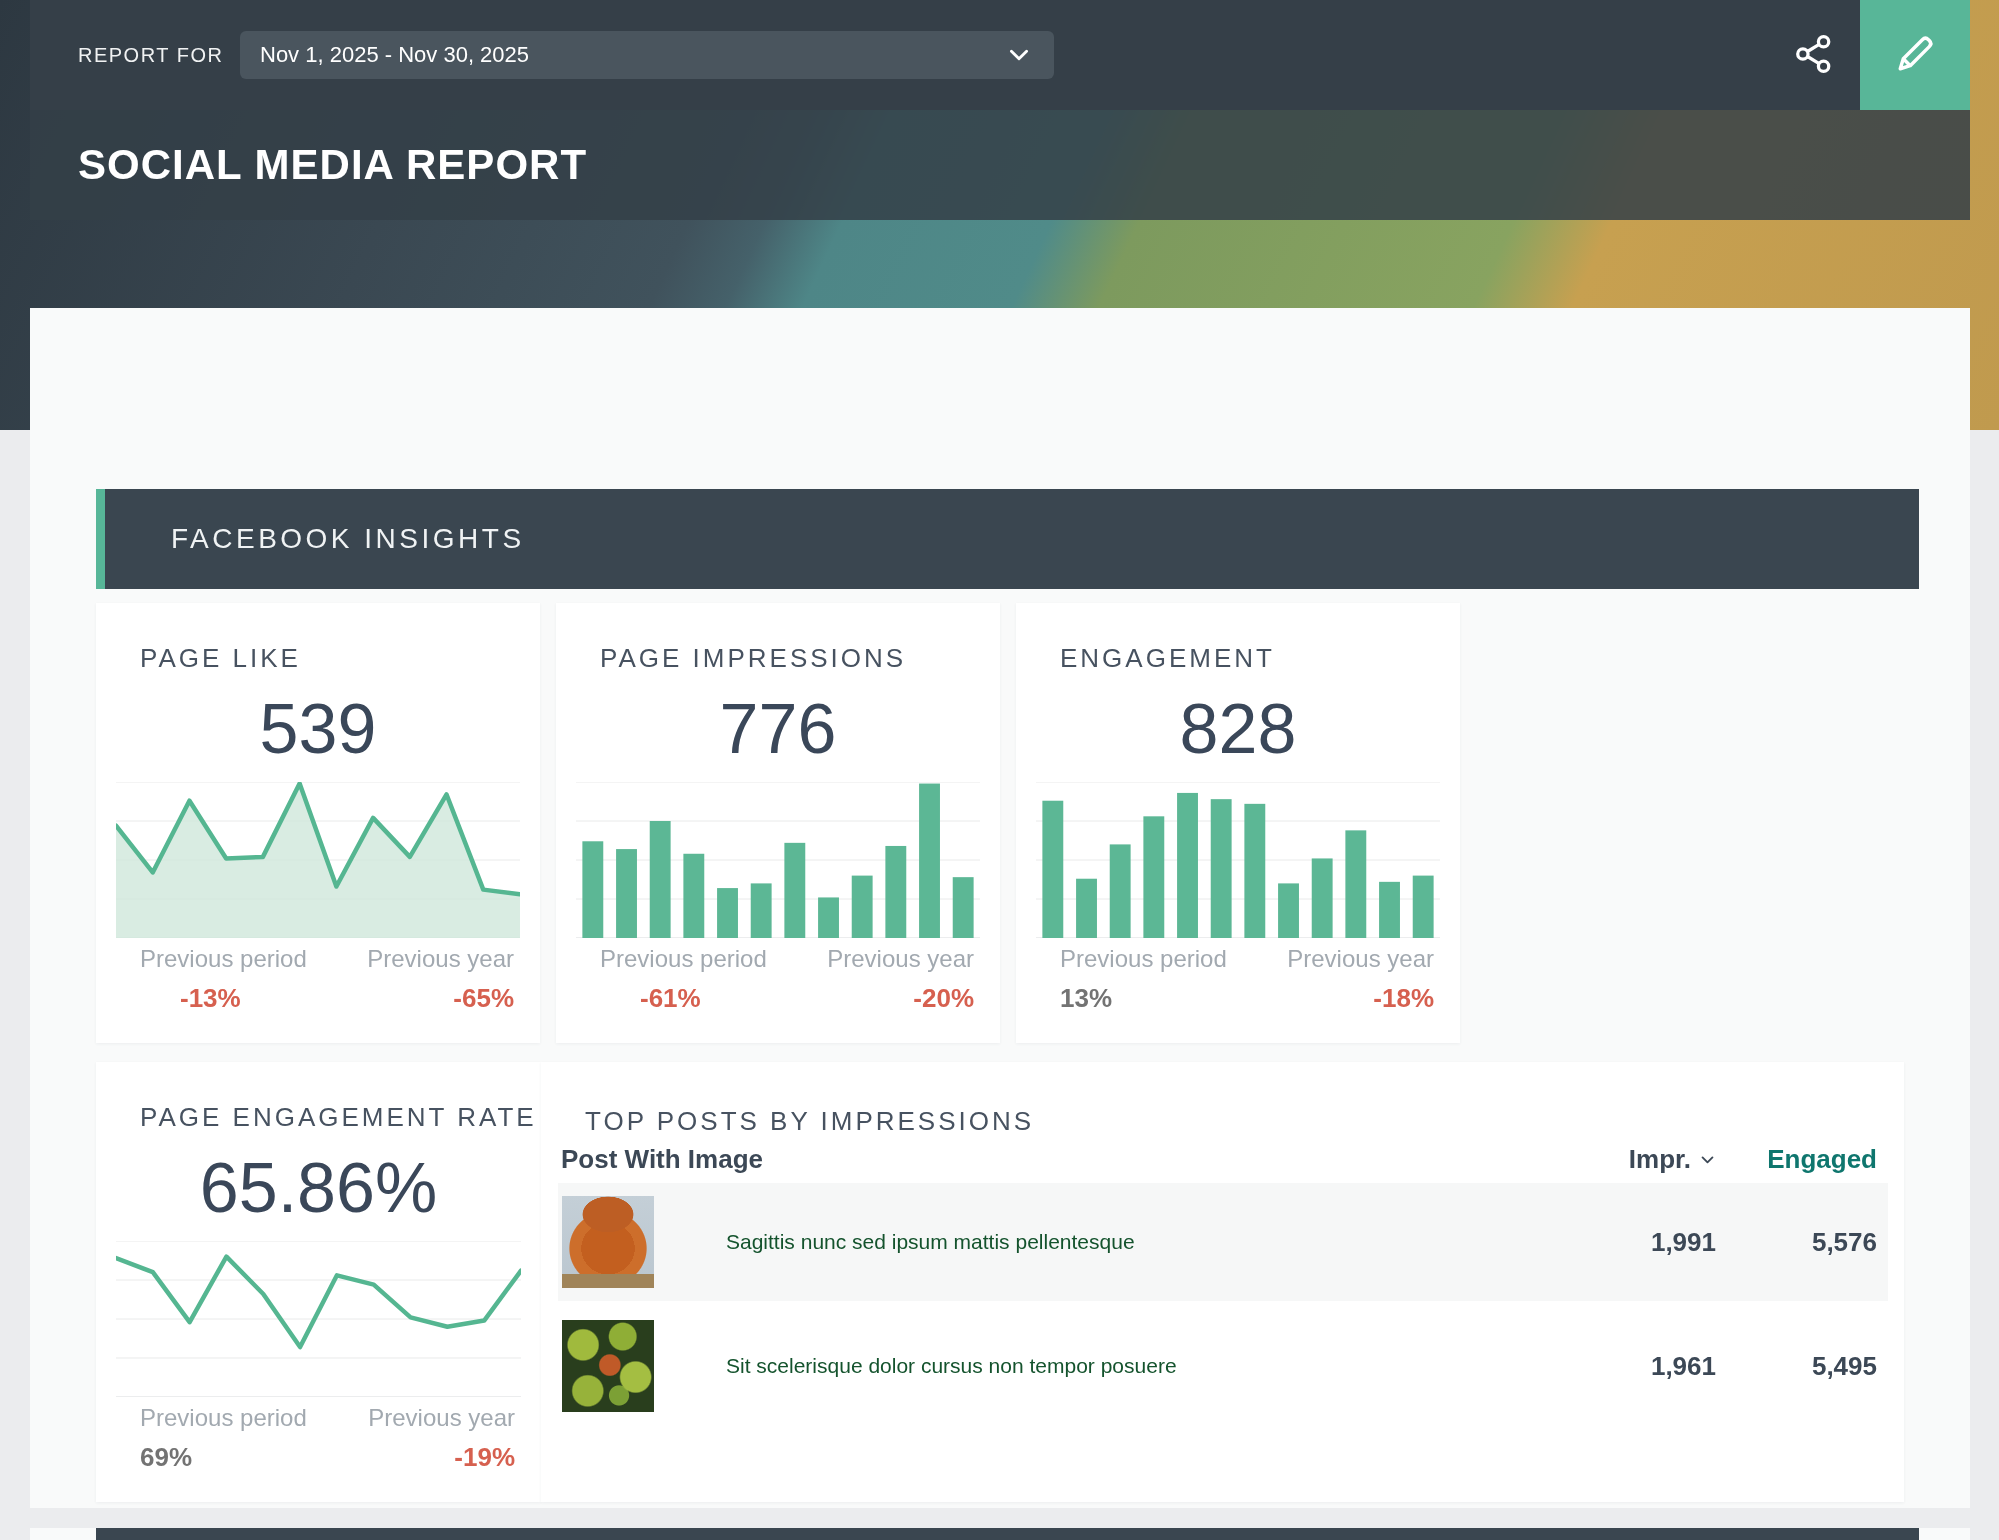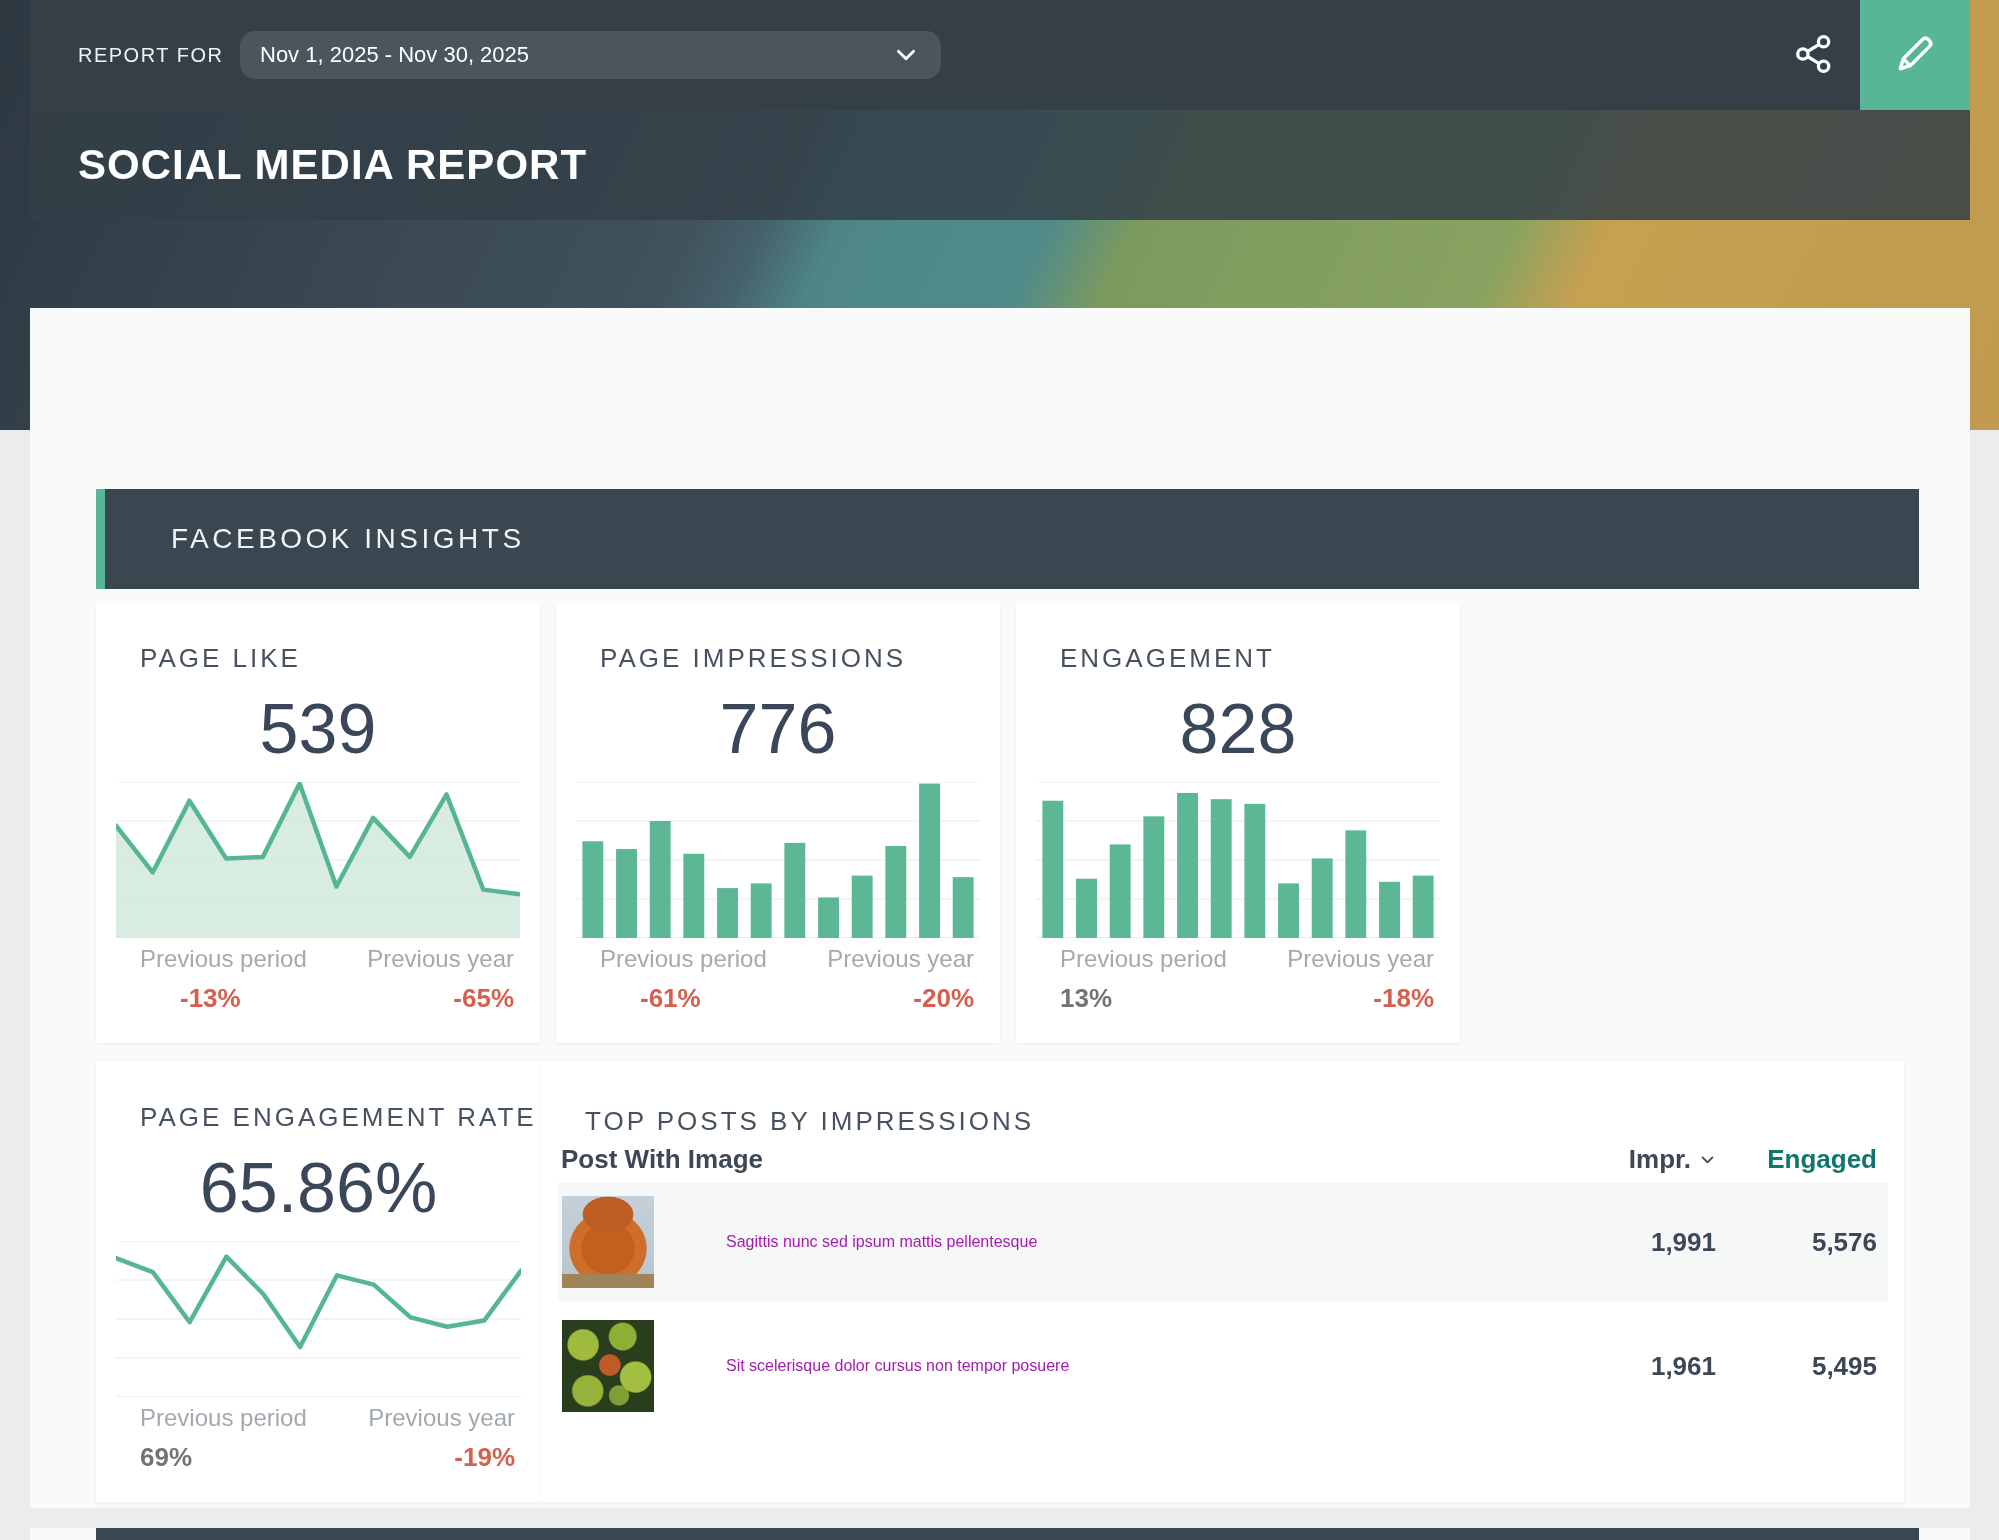--- a/index.html
+++ b/index.html
@@ -12,22 +12,22 @@
       #2d3841 0%, #3a4852 22%, #40525c 36%,
       #45616a 39.5%,
       #4e8687 43%, #508b89 52.5%,
       #7d9a5e 56.5%, #88a360 73.5%,
       #c7a050 78%, #c09a4e 100%); }
 
   
   .topbar { position:absolute; left:30px; top:0; width:1940px; height:110px; background:#353f48; }
   .report-for { position:absolute; left:48px; top:0; height:110px; display:flex; align-items:center;
     color:#f0f2f3; font-size:20px; letter-spacing:1.5px; }
-  .date-dd { position:absolute; left:210px; top:31px; width:701px; height:48px; background:#4a555e;
-    border-radius:15px; display:flex; align-items:center; cursor:pointer; }
+  .date-dd { position:absolute; left:210px; top:31px; width:814px; height:48px; background:#4a555e;
+    border-radius:6px; display:flex; align-items:center; cursor:pointer; }
   .date-dd .dd-text { color:#ffffff; font-size:22px; padding-left:20px; }
   .date-dd .dd-chevron { position:absolute; right:22px; top:11px; width:26px; height:26px; }
   .icon-btn { position:absolute; top:31px; width:48px; height:48px; background:transparent; border:none; cursor:pointer; }
   .share-btn { left:1760px; }
   .edit-btn { position:absolute; left:1830px; top:0; width:110px; height:110px; background:#58b698; border:none; cursor:pointer; }
 
   
   .title-band { position:absolute; left:30px; top:110px; width:1940px; height:110px; background:rgba(52,63,72,0.85); }
   .title-band h1 { position:absolute; left:48px; top:0; height:110px; display:flex; align-items:center;
     color:#ffffff; font-size:42px; font-weight:700; letter-spacing:1px; }
@@ -79,21 +79,21 @@
       linear-gradient(180deg, #c4cfd7 0%, #bac6cf 100%); }
   .thumb-leaves { background:
       radial-gradient(27% 27% at 23% 27%, #a0ba3d 0 60%, rgba(0,0,0,0) 66%),
       radial-gradient(24% 24% at 66% 18%, #8fae36 0 60%, rgba(0,0,0,0) 66%),
       radial-gradient(27% 27% at 80% 62%, #a4be42 0 60%, rgba(0,0,0,0) 66%),
       radial-gradient(27% 27% at 28% 77%, #97b23a 0 60%, rgba(0,0,0,0) 66%),
       radial-gradient(20% 20% at 52% 49%, #c05a28 0 55%, rgba(0,0,0,0) 62%),
       radial-gradient(18% 18% at 62% 82%, #7ca035 0 58%, rgba(0,0,0,0) 64%),
       #293e1d; }
   .post-text { position:absolute; left:168px; top:0; height:118px; display:flex; align-items:center;
-    font-size:16px; color:#a21caf; }
+    font-size:21px; color:#14532d; }
   .post-impr, .post-eng { position:absolute; top:0; height:118px; display:flex; align-items:center;
     font-size:26px; font-weight:700; color:#3c4856; }
   .post-impr { right:172px; } .post-eng { right:11px; }
 
   
   .next-sheet { position:absolute; left:30px; top:1528px; width:1940px; height:12px; background:#f9fafa; }
   .next-bar { position:absolute; left:66px; top:0; width:1823px; height:12px; background:#3a4650; }
 </style>
 </head>
 <body>

